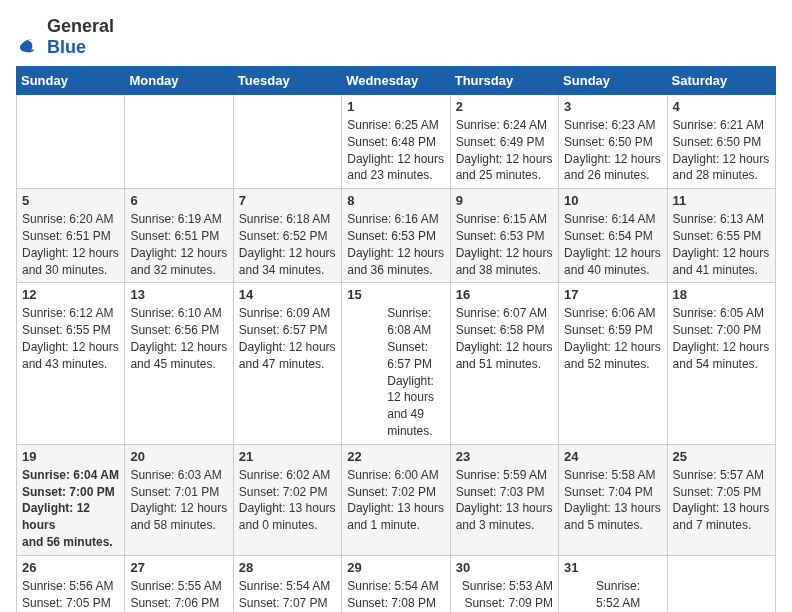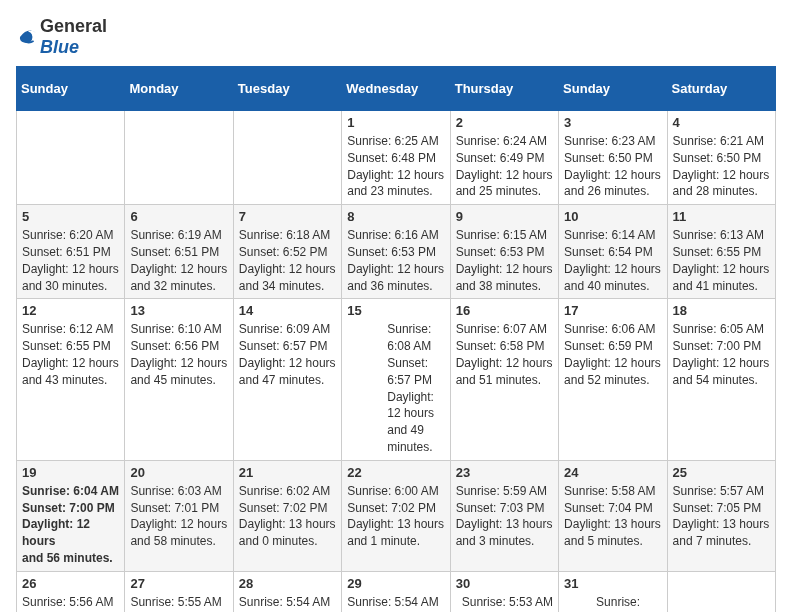--- a/index.html
+++ b/index.html
@@ -11,33 +11,32 @@
       padding: 16px;
     }
     .header {
       display: flex;
       justify-content: space-between;
       align-items: flex-start;
       margin-bottom: 8px;
     }
     .logo {
       display: flex;
-      align-items: center;
-      gap: 0;
+      align-items: flex-end;
+      gap: 7px;
     }
     .logo-text-general {
       font-size: 18px;
       font-weight: bold;
       color: #333;
     }
     .logo-text-blue {
       font-size: 18px;
       font-weight: bold;
       color: #1a5fa8;
-      font-style: italic;
     }
     .logo-icon {
       width: 24px;
       height: 24px;
     }
     .title-block {
       text-align: right;
     }
     .month-title {
       font-size: 36px;
@@ -52,21 +51,21 @@
     table {
       width: 100%;
       border-collapse: collapse;
       table-layout: fixed;
     }
     thead tr th {
       background-color: #1a5fa8;
       color: #fff;
       font-size: 13px;
       font-weight: bold;
-      padding: 14px 4px;
+      padding: 6px 4px;
       text-align: left;
       border: 1px solid #1a5fa8;
     }
     tbody tr td {
       border: 1px solid #ccc;
       vertical-align: top;
       padding: 4px 5px;
       font-size: 10.5px;
       color: #333;
       height: 90px;

